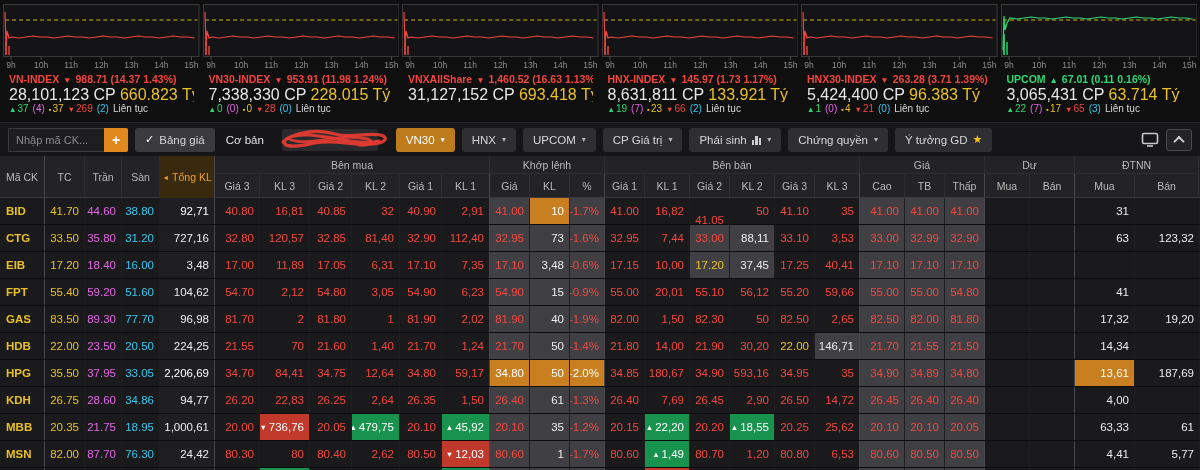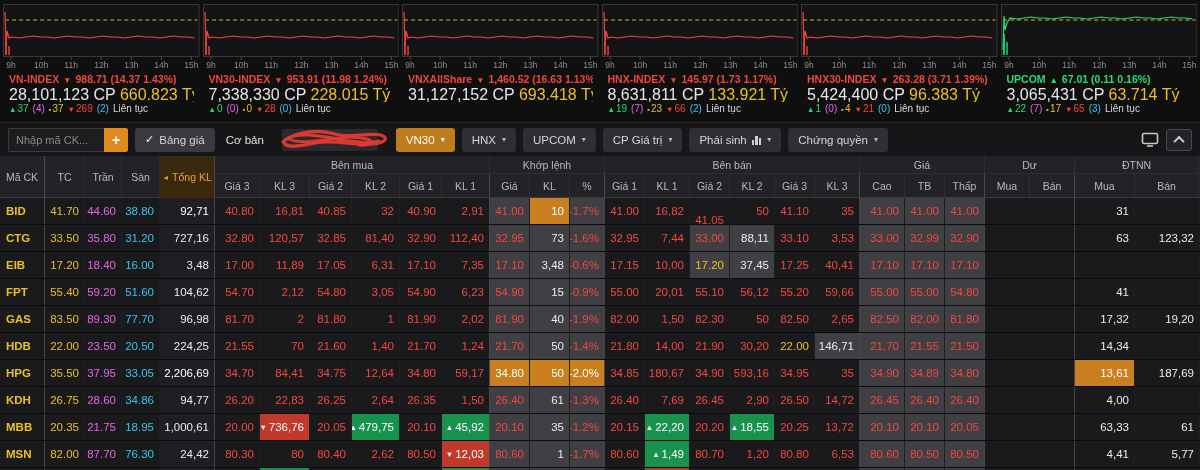--- a/index.html
+++ b/index.html
@@ -303,20 +303,24 @@
             <i></i>
             <i></i>
             <i></i>
           </span>
           <span class="caret">▾</span>
         </button>
         <button class="pill">
           <span>Chứng quyền</span>
           <span class="caret">▾</span>
         </button>
+        <button class="pill">
+          <span>Ý tưởng GD</span>
+          <span class="star">★</span>
+        </button>
       </div>
     <div class="spacer"></div>
     <span class="monitor">
       <svg width="18" height="15" viewBox="0 0 18 15">
         <rect x="1.5" y="1.5" width="15" height="10" rx="1.5" fill="none" stroke="#c8c8c8" stroke-width="1.6"></rect>
         <line x1="6" y1="14" x2="12" y2="14" stroke="#c8c8c8" stroke-width="1.6"></line>
       </svg>
     </span>
     <button class="collapse">
         <span class="chev"></span>
@@ -1172,21 +1176,21 @@
             <span>20.20</span>
           </div>
           <div class="td w gbg up" style="width: 45px;">
             <span class="ca">▲</span>
             <span>18,55</span>
           </div>
           <div class="td r" style="width: 40px;">
             <span>20.25</span>
           </div>
           <div class="td r bsep" style="width: 45px;">
-            <span>13,72</span>
+            <span>25,62</span>
           </div>
           <div class="td r hbg" style="width: 45px;">
             <span>20.10</span>
           </div>
           <div class="td r hbg" style="width: 40px;">
             <span>20.10</span>
           </div>
           <div class="td r hbg bsep" style="width: 40px;">
             <span>20.05</span>
           </div>

